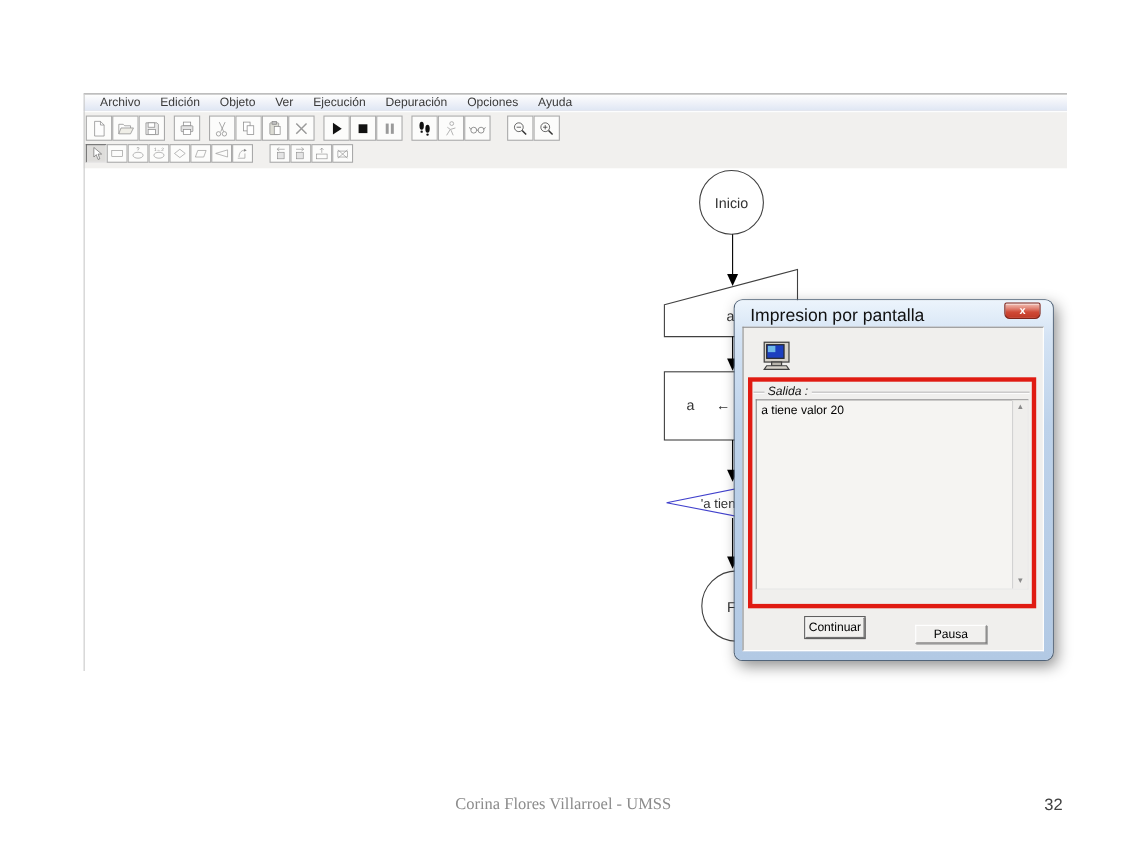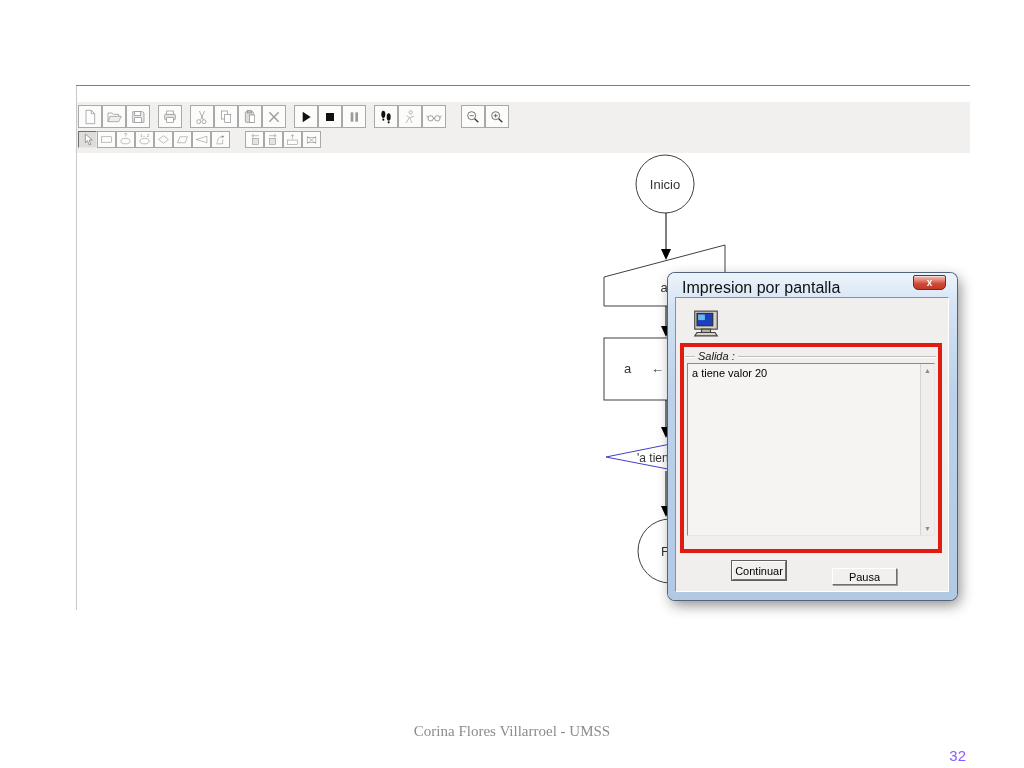--- a/index.html
+++ b/index.html
@@ -54,21 +54,21 @@
   .scroll-up{position:absolute;top:3px;left:0;width:13px;text-align:center;font-size:7px;color:#8a8a8a;}
   .scroll-down{position:absolute;bottom:3px;left:0;width:13px;text-align:center;font-size:7px;color:#8a8a8a;}
   .win-btn{position:absolute;background:#f1f0ee;border:1px solid;border-color:#fff #707070 #707070 #fff;
           box-shadow:1px 1px 0 #9a9a9a;font-size:11px;color:#000;padding:0;
           font-family:"Liberation Sans","DejaVu Sans",sans-serif;}
   .btn-continue{left:64px;top:288px;width:54px;height:19px;outline:1px solid #5f5f5f;}
   .btn-pause{left:164px;top:295px;width:65px;height:17px;}
 
   
   .footer-text{position:absolute;left:0;right:0;top:723px;text-align:center;font-size:15px;color:#8c8c8c;font-family:Liberation Serif, serif;}
-  .page-number{position:absolute;right:58px;top:723px;font-size:15px;color:#8b5cf6;margin-top:24px;}
+  .page-number{position:absolute;right:58px;top:723px;font-size:15px;color:#404040;}
 </style>
 </head>
 <body>
 
 <svg width="0" height="0" style="position:absolute" aria-hidden="true">
   <defs>
     <symbol id="sym-new-document" viewBox="0 0 24 24">
         <path d="M6 2h8l5 5v15H6z" fill="#fdfdfd" stroke="#8a8a8a"></path>
         <path d="M14 2v5h5" fill="none" stroke="#8a8a8a"></path>
       </symbol>
@@ -230,20 +230,30 @@
       <polygon points="666,517 661,506 671,506" fill="#000"></polygon>
     </g>
 
     <g>
       <circle cx="670" cy="551" r="32" fill="#fff" stroke="#404040"></circle>
       <text x="670" y="556" font-size="13" text-anchor="middle">Fin</text>
     </g>
   </svg>
 
   <div class="chrome">
+    <div class="menubar">
+        <span class="menu-item">Archivo</span>
+        <span class="menu-item">Edición</span>
+        <span class="menu-item">Objeto</span>
+        <span class="menu-item">Ver</span>
+        <span class="menu-item">Ejecución</span>
+        <span class="menu-item">Depuración</span>
+        <span class="menu-item">Opciones</span>
+        <span class="menu-item">Ayuda</span>
+      </div>
     <div class="toolzone">
       <div class="tb-row row1">
           <button class="tb-btn">
             <svg viewBox="0 0 24 24">
               <use href="#sym-new-document"></use>
             </svg>
           </button>
           <button class="tb-btn">
             <svg viewBox="0 0 24 24">
               <use href="#sym-open-file"></use>

